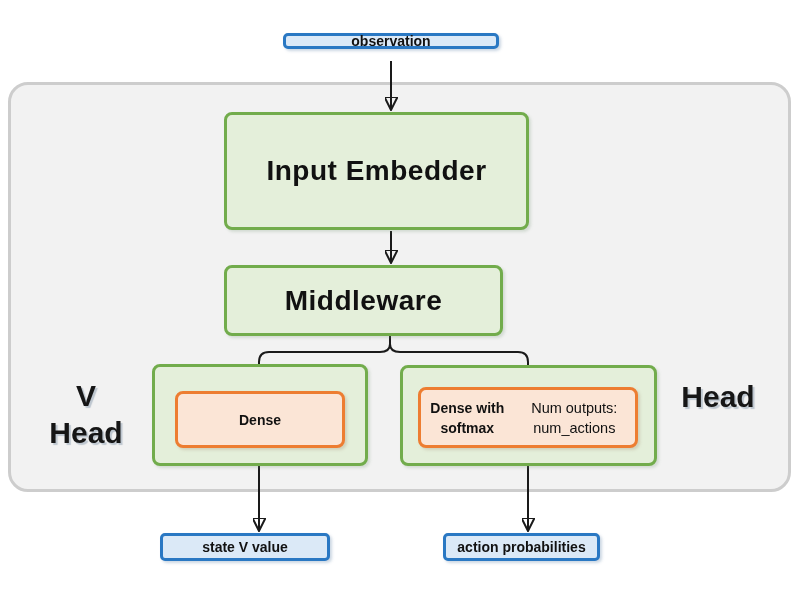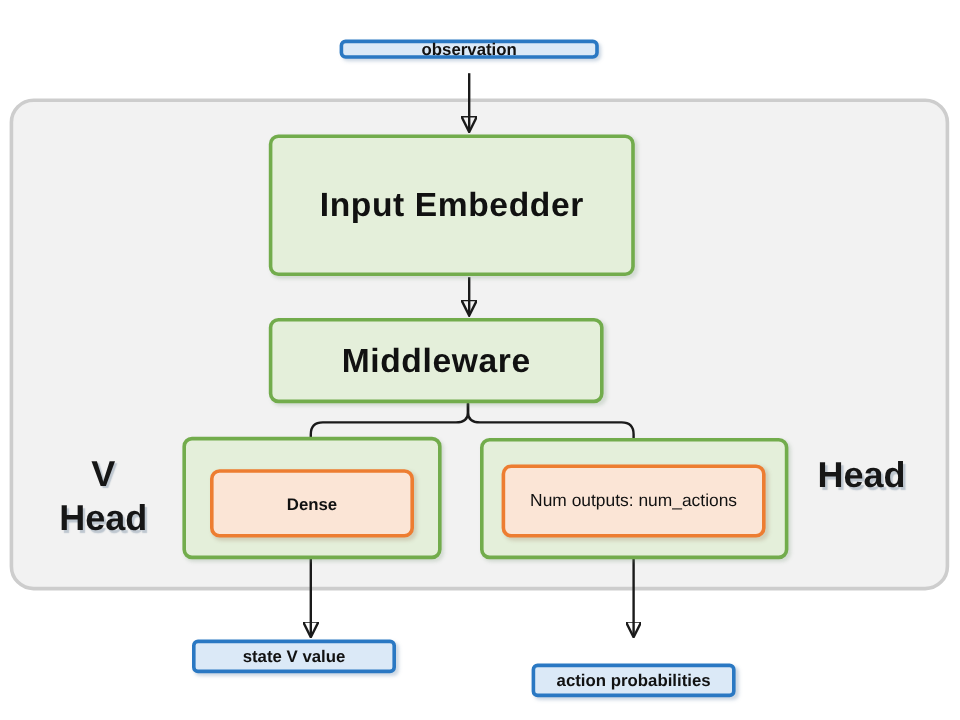--- a/index.html
+++ b/index.html
@@ -54,21 +54,21 @@
   #obs      {left:283px;top:33px; width:216px;height:16px;}
   #embedder {left:224px;top:112px;width:305px;height:118px;}
   #middleware{left:224px;top:265px;width:279px;height:71px;}
   #vgreen   {left:152px;top:364px;width:216px;height:102px;}
   #vdense   {left:175px;top:391px;width:170px;height:57px;}
   #pgreen   {left:400px;top:365px;width:257px;height:101px;}
   #pdense   {left:418px;top:387px;width:220px;height:61px;}
   #vlabel   {left:26px; top:377px;width:120px;}
   #plabel   {left:656px;top:378px;width:124px;}
   #vout     {left:160px;top:533px;width:170px;height:28px;}
-  #pout     {left:443px;top:553px;width:170px;height:28px;}
+  #pout     {left:443px;top:533px;width:157px;height:28px;}
   svg.arrows{left:0;top:0;width:800px;height:600px;pointer-events:none;}
   svg.arrows path{stroke:var(--line);stroke-width:2;fill:none;}
 </style>
 </head>
 <body>
 
 <div class="abs container"></div>
 
 <svg class="abs arrows" viewBox="0 0 800 600">
   <defs>
@@ -94,20 +94,21 @@
 <div id="vdense" class="abs node orange">
   <span>Dense</span>
 </div>
 <div id="vlabel" class="abs head-label">
   <div>V</div>
   <div>Head</div>
 </div>
 
 <div id="pgreen" class="abs green"></div>
 <div id="pdense" class="abs node orange">
+  <span>Dense with softmax</span>
   <span class="sub">Num outputs: num_actions</span>
 </div>
 <div id="plabel" class="abs head-label">
   <div>Head</div>
 </div>
 
 <div id="vout" class="abs node blue">state V value</div>
 <div id="pout" class="abs node blue">action probabilities</div>
 
 </body></html>

